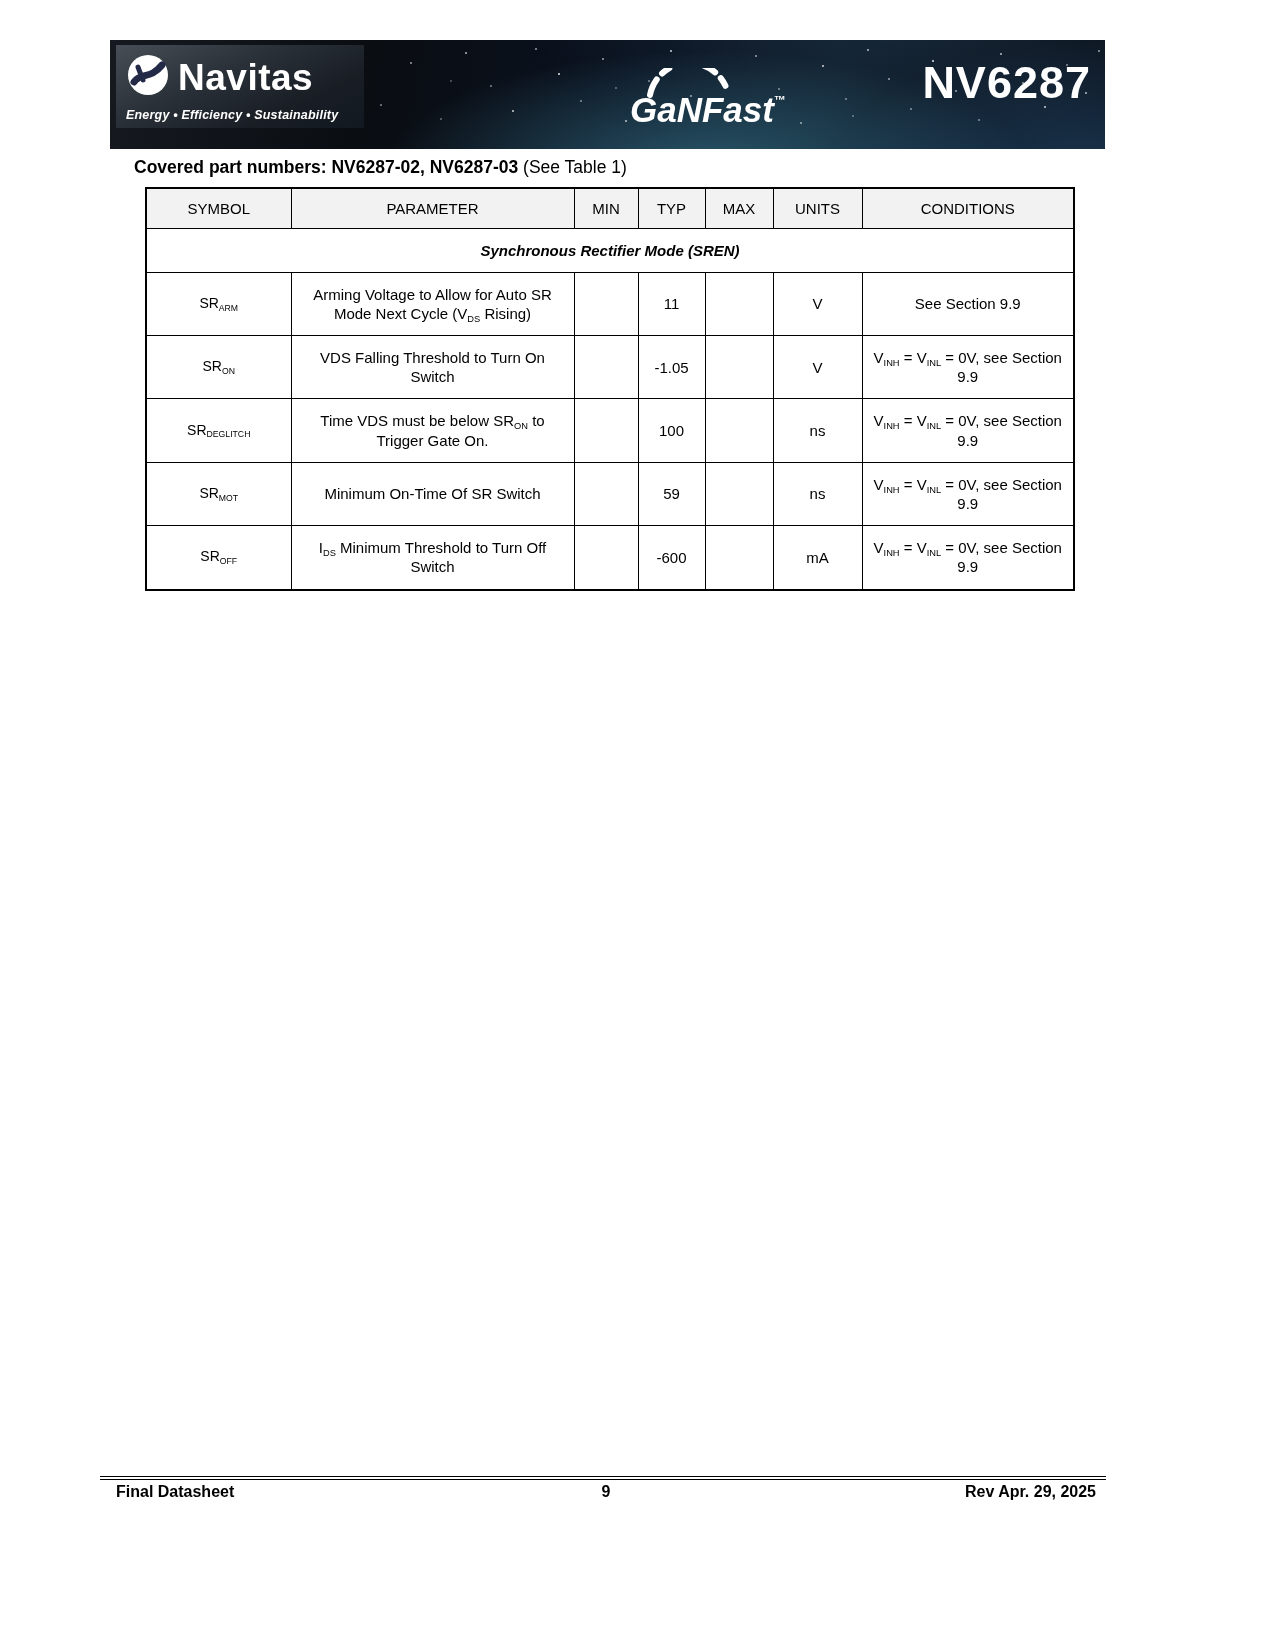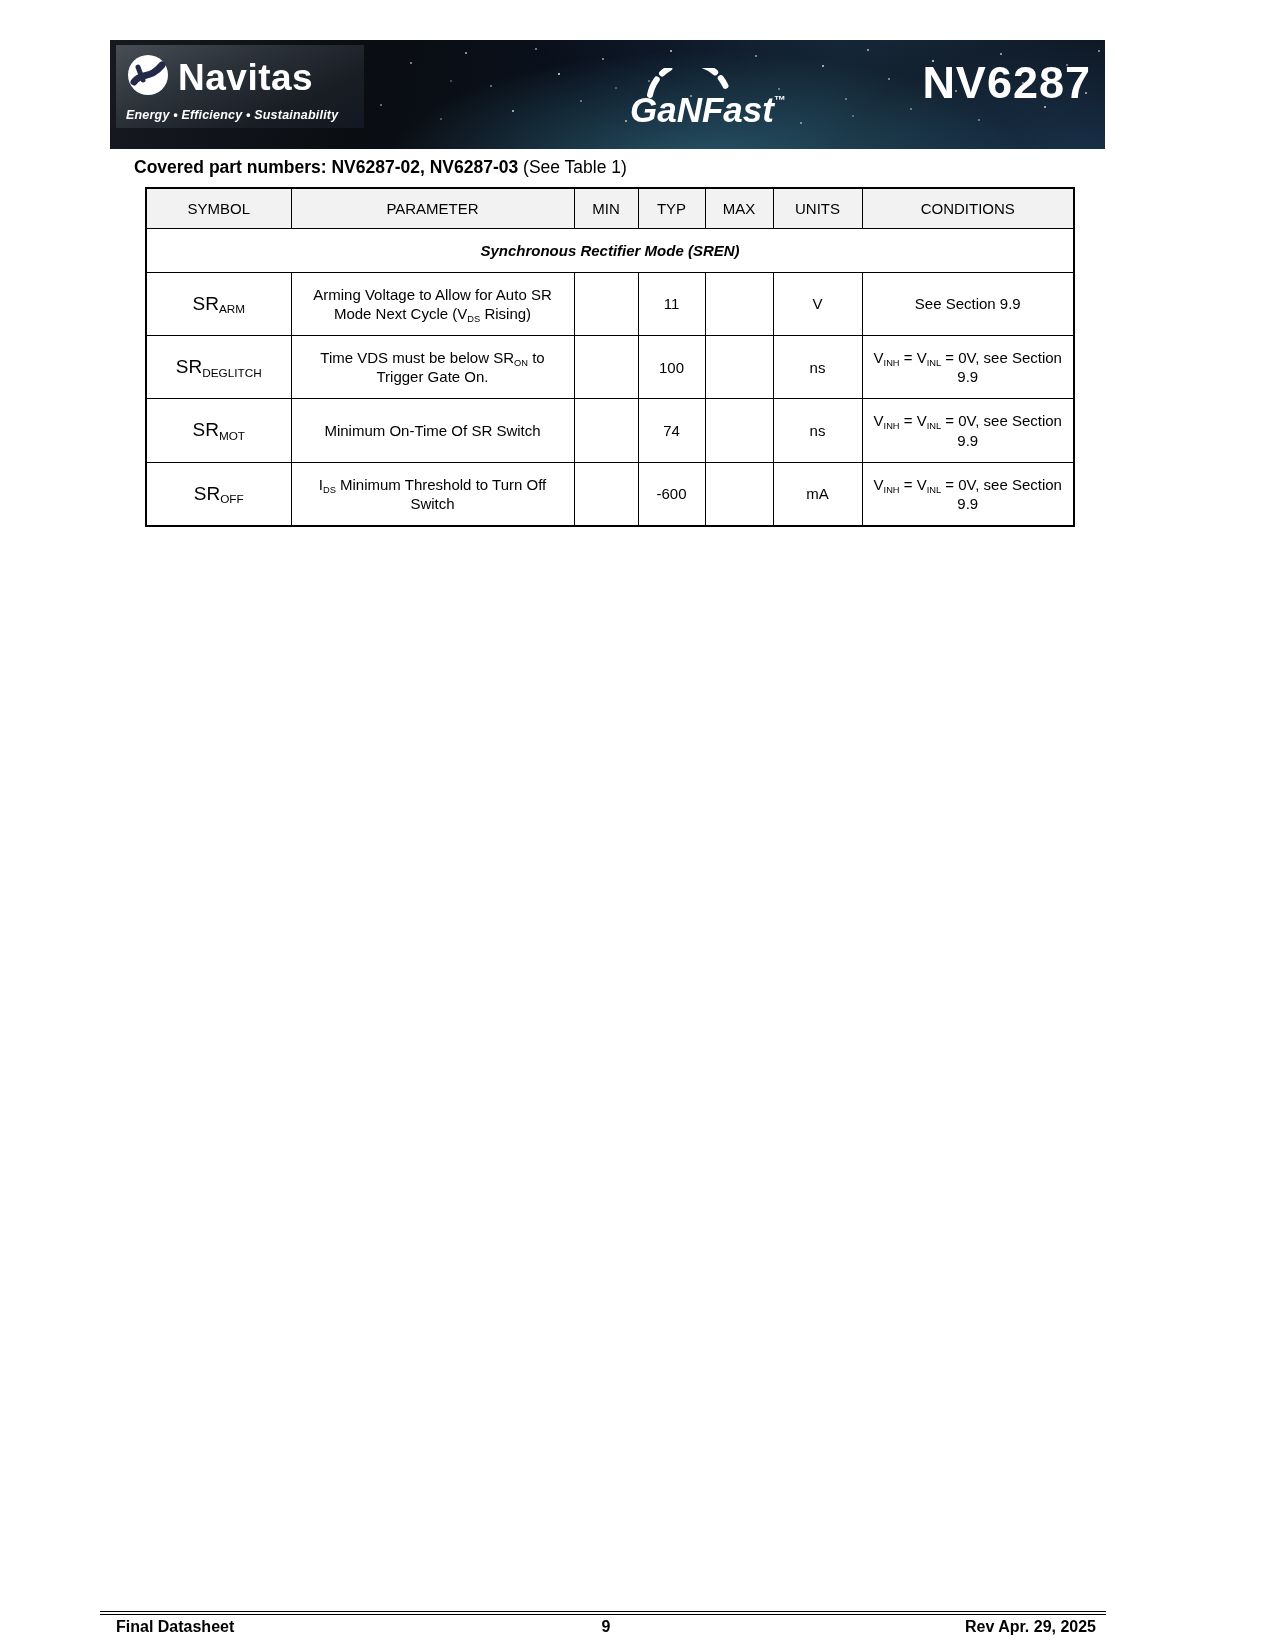--- a/index.html
+++ b/index.html
@@ -87,29 +87,29 @@
     width: 928px; border-collapse: collapse; table-layout: fixed;
     font-size: 15px;
   }
   table.spec, table.spec th, table.spec td { border: 1px solid #000; }
   table.spec { border: 2px solid #000; }
   table.spec th {
     background: #f2f2f2; font-weight: normal; height: 40px; text-align: center; padding: 2px 4px;
   }
   table.spec td { text-align: center; vertical-align: middle; padding: 12px 6px; line-height: 1.28; }
   td.section-title { font-weight: bold; font-style: italic; height: 38px; }
-  td.cell-symbol { font-size: 19px; }
+  td.cell-symbol { font-size: 14px; }
   sub {
     font-size: 0.62em; vertical-align: baseline;
     position: relative; top: 0.30em; line-height: 0;
   }
 
   
   .footer {
-    position: absolute; left: 100px; top: 1611px; width: 1006px;
+    position: absolute; left: 100px; top: 1476px; width: 1006px;
     border-top: 4px double #000;
     padding: 3px 10px 0 16px;
     display: flex; align-items: baseline;
     font-size: 16px; font-weight: bold;
   }
   .footer .f-left  { flex: 1; text-align: left; }
   .footer .f-mid   { flex: 1; text-align: center; }
   .footer .f-right { flex: 1; text-align: right; }
 </style>
 </head>
@@ -181,36 +181,45 @@
       <tr>
         <td class="cell-symbol"><span>SR</span><sub>ARM</sub></td>
         <td><span>Arming Voltage to Allow for Auto SR Mode Next Cycle (V</span><sub>DS</sub><span> Rising)</span></td>
         <td></td>
         <td>11</td>
         <td></td>
         <td>V</td>
         <td><span>See Section 9.9</span></td>
       </tr>
 
+      <tr>
+        <td class="cell-symbol"><span>SR</span><sub>ON</sub></td>
+        <td><span>VDS Falling Threshold to Turn On Switch</span></td>
+        <td></td>
+        <td>-1.05</td>
+        <td></td>
+        <td>V</td>
+        <td><span>V</span><sub>INH</sub><span> = V</span><sub>INL</sub><span> = 0V, see Section 9.9</span></td>
+      </tr>
 
       <tr>
         <td class="cell-symbol"><span>SR</span><sub>DEGLITCH</sub></td>
         <td><span>Time VDS must be below SR</span><sub>ON</sub><span> to Trigger Gate On.</span></td>
         <td></td>
         <td>100</td>
         <td></td>
         <td>ns</td>
         <td><span>V</span><sub>INH</sub><span> = V</span><sub>INL</sub><span> = 0V, see Section 9.9</span></td>
       </tr>
 
       <tr>
         <td class="cell-symbol"><span>SR</span><sub>MOT</sub></td>
         <td><span>Minimum On-Time Of SR Switch</span></td>
         <td></td>
-        <td>74</td>
+        <td>59</td>
         <td></td>
         <td>ns</td>
         <td><span>V</span><sub>INH</sub><span> = V</span><sub>INL</sub><span> = 0V, see Section 9.9</span></td>
       </tr>
 
       <tr>
         <td class="cell-symbol"><span>SR</span><sub>OFF</sub></td>
         <td><span>I</span><sub>DS</sub><span> Minimum Threshold to Turn Off Switch</span></td>
         <td></td>
         <td>-600</td>

